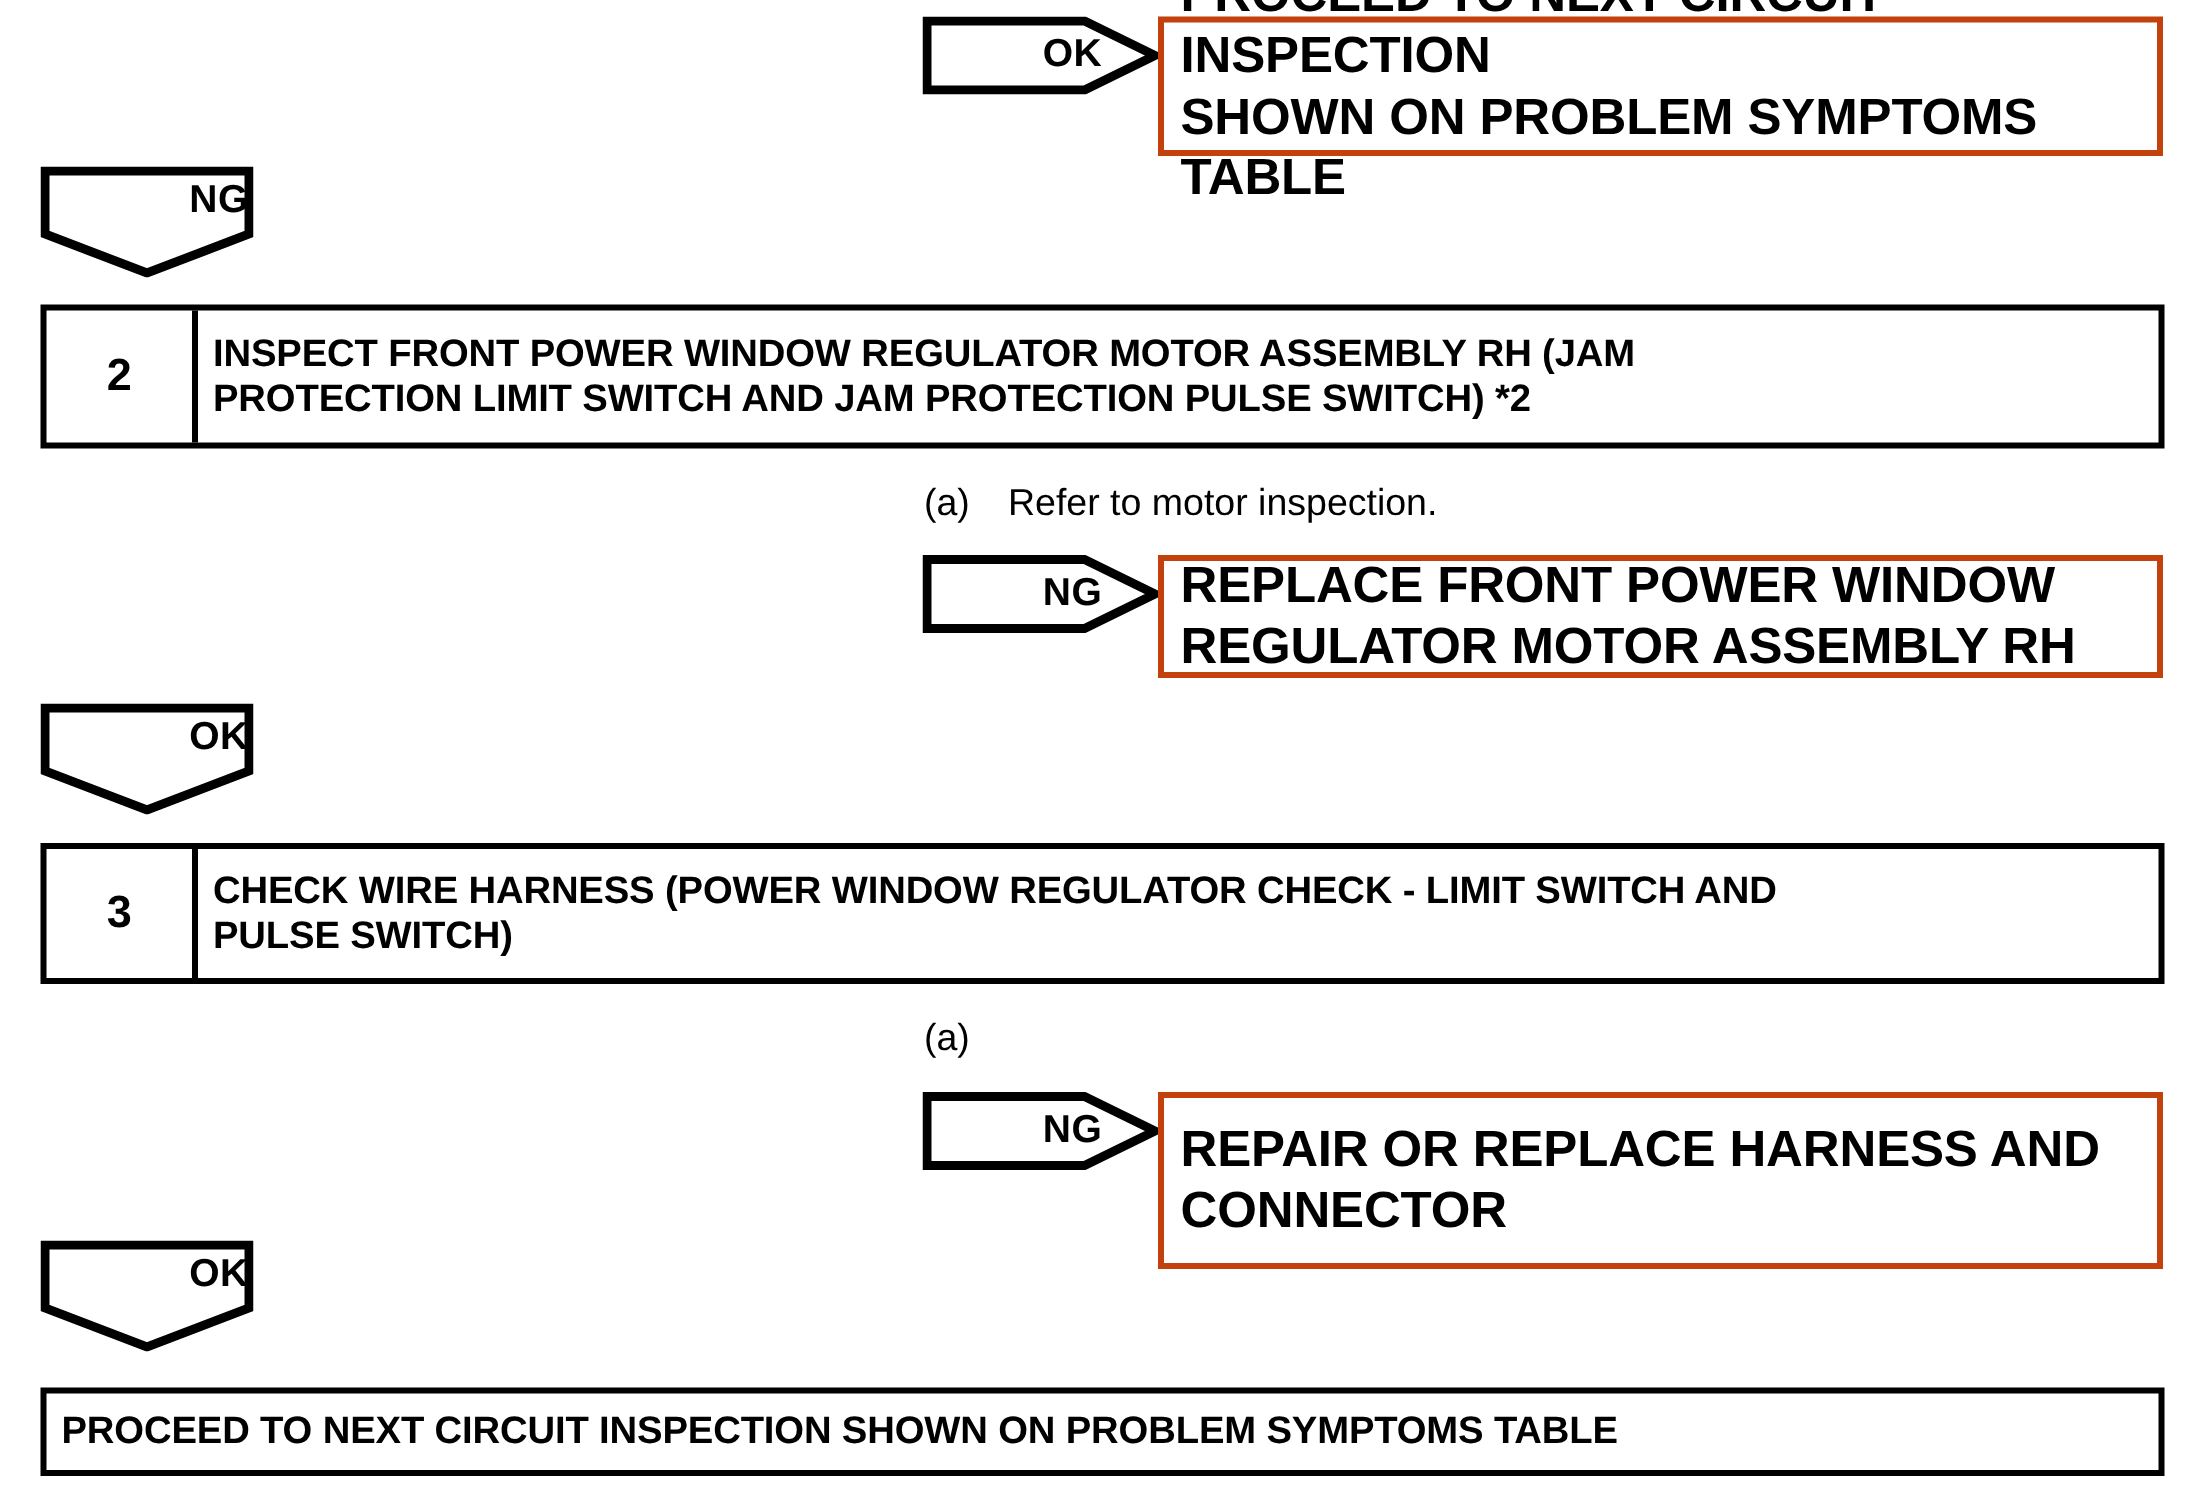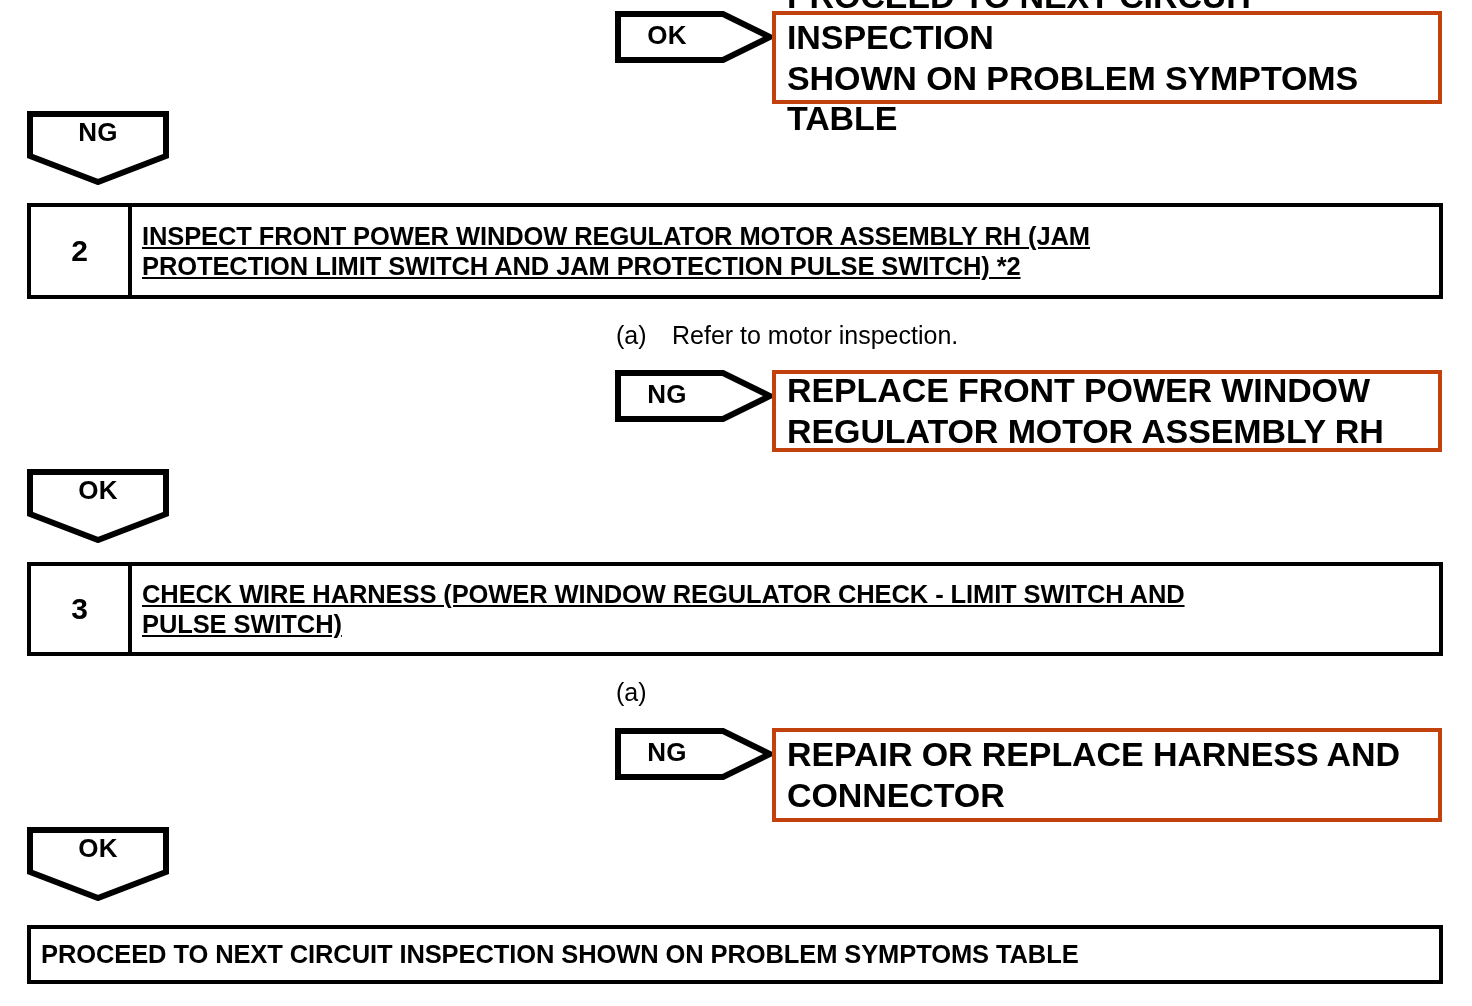--- a/index.html
+++ b/index.html
@@ -48,21 +48,20 @@
   .step-text {
     flex: 1 1 auto;
     display: flex;
     align-items: center;
     padding: 0 6px 0 10px;
     font-size: 25.5px;
     font-weight: bold;
     line-height: 1.18;
     letter-spacing: -0.1px;
     white-space: pre-line;
-    text-decoration: underline;
   }
 
   
   .plain-box {
     position: absolute;
     box-sizing: border-box;
     border: 4px solid #000;
     background: #fff;
     display: flex;
     align-items: center;
@@ -94,20 +93,21 @@
   .badge {
     position: absolute;
   }
   .badge svg { display: block; }
   .badge .badge-label {
     position: absolute;
     font-size: 26px;
     font-weight: bold;
     letter-spacing: 0.3px;
     text-align: center;
+    padding-left: 48px;
   }
 
   .badge-down .badge-label {
     left: 0;
     top: 6px;
     width: 100%;
   }
   .badge-right .badge-label {
     left: 0;
     top: 9px;
@@ -187,21 +187,21 @@
     <span class="note-marker">(a)</span>
   </div>
 
   <div class="badge badge-right" style="left:615px; top:728px; width:158px; height:52px;">
     <svg width="158" height="52" viewBox="0 0 158 52" aria-hidden="true">
       <path d="M3,3 H108 L155,26 L108,49 H3 Z" fill="#ffffff" stroke="#000000" stroke-width="6" stroke-linejoin="miter"></path>
     </svg>
     <span class="badge-label">NG</span>
   </div>
 
-  <div class="result-box" style="left:772px; top:728px; width:670px; height:94px;">REPAIR OR REPLACE HARNESS AND
+  <div class="result-box" style="left:772px; top:728px; width:670px; height:118px;">REPAIR OR REPLACE HARNESS AND
 CONNECTOR</div>
 
   <div class="badge badge-down" style="left:27px; top:827px; width:142px; height:74px;">
     <svg width="142" height="74" viewBox="0 0 142 74" aria-hidden="true">
       <path d="M3,3 H139 V45 L71,71 L3,45 Z" fill="#ffffff" stroke="#000000" stroke-width="6" stroke-linejoin="miter"></path>
     </svg>
     <span class="badge-label">OK</span>
   </div>
 
   <div class="plain-box" style="left:27px; top:925px; width:1416px; height:59px;">PROCEED TO NEXT CIRCUIT INSPECTION SHOWN ON PROBLEM SYMPTOMS TABLE</div>

